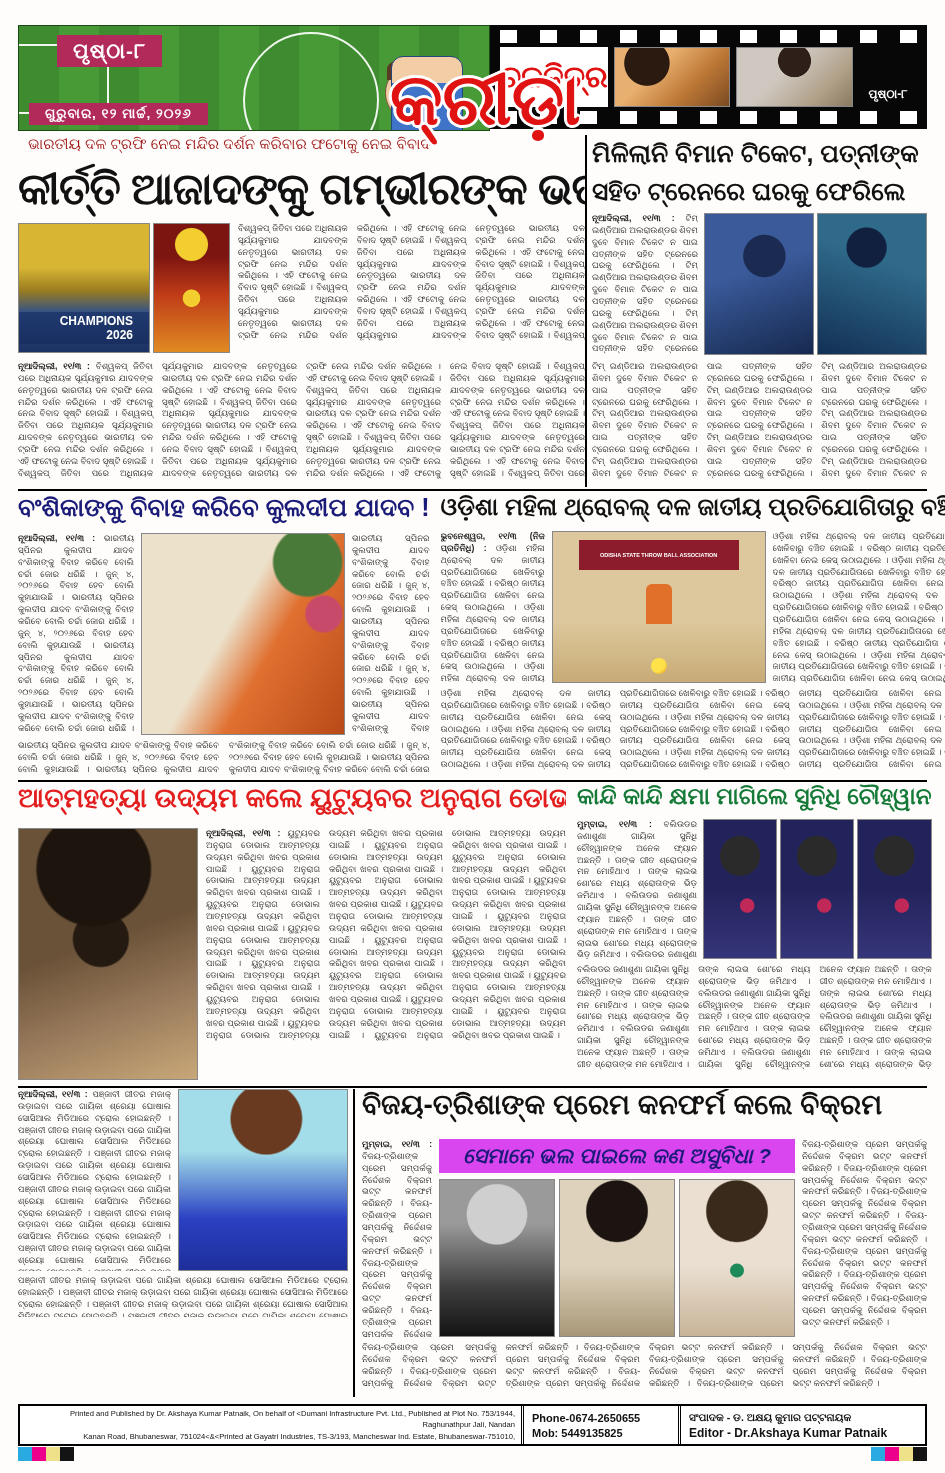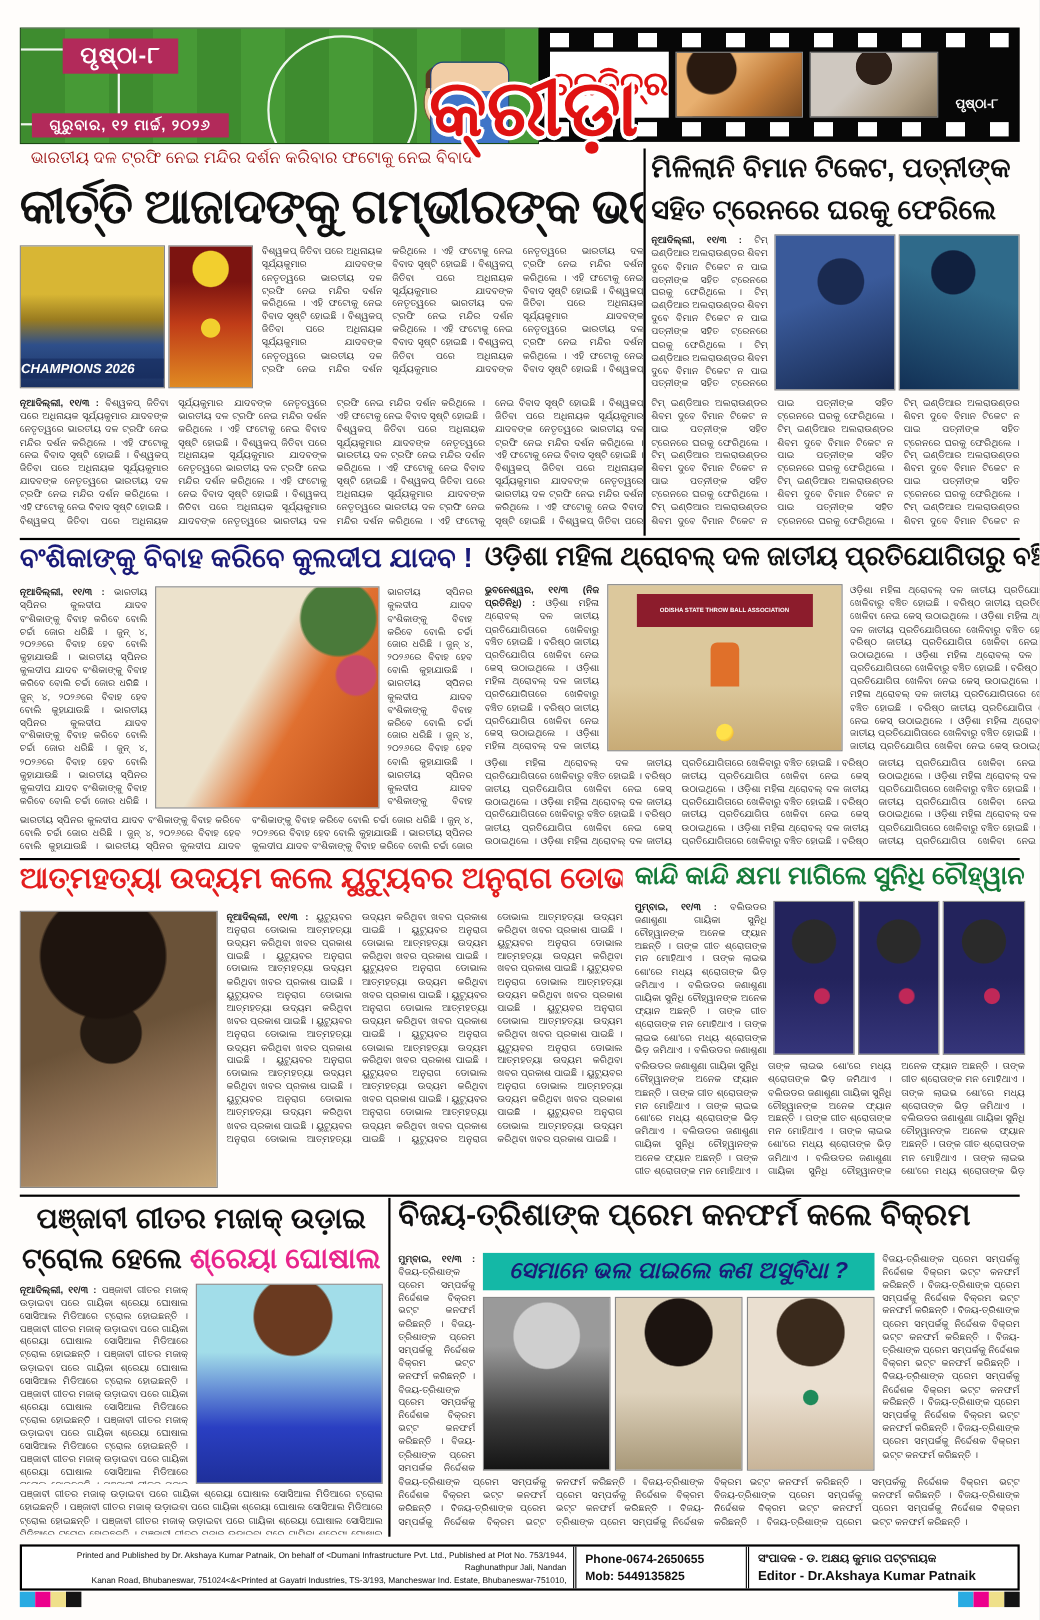--- a/index.html
+++ b/index.html
@@ -46,22 +46,22 @@
 
   
   .sectionA{position:absolute;left:18px;top:135px;width:909px;height:352px;display:flex;}
   .art-main{width:567px;height:100%;}
   .kicker{height:24px;font-size:15px;font-weight:normal;color:#9b1212;padding-left:10px;overflow:hidden;}
   .main-head{height:62px;font-size:44px;font-weight:800;line-height:60px;letter-spacing:-1px;overflow:hidden;white-space:nowrap;}
   .main-bodyrow1{display:flex;height:134px;margin-top:2px;}
   .photo-pair{width:212px;display:flex;gap:3px;}
   .champions{width:130px;height:128px;position:relative;
              background:linear-gradient(180deg,#d8b634 0 34%,#9a7c20 52%,#2e4f8a 70%,#1b3161 100%);}
-  .champ-label{position:absolute;left:0;right:0;bottom:8px;text-align:left;color:#fff;font-weight:800;font-size:12px;
-               background:rgba(20,40,90,.55);padding:2px 0;font-style:italic;}
+  .champ-label{position:absolute;left:0;right:0;bottom:8px;text-align:right;color:#fff;font-weight:800;font-size:12px;
+               background:rgba(20,40,90,.55);padding:2px 16px;}
   .deity{flex:1;height:128px;background:
            radial-gradient(circle at 50% 16%,#f2cf2e 0 14%,transparent 15%),
            radial-gradient(circle at 50% 58%,#f2cf2e 0 10%,transparent 11%),
            linear-gradient(180deg,#7c1410 0 25%,#c03c18 55%,#e08a22 100%);}
   .t3{flex:1;margin-left:8px;column-count:3;column-gap:9px;height:128px;}
   .t4{column-count:4;column-gap:9px;height:126px;margin-top:4px;}
 
   .art-dube{flex:1;height:100%;padding-left:5px;}
   .dube-head{height:78px;font-size:25px;font-weight:800;line-height:1.5;overflow:hidden;}
   .dube-row{display:flex;height:142px;gap:6px;}
@@ -130,21 +130,21 @@
   .shreyaphoto{width:168px;height:180px;background:
       radial-gradient(circle at 52% 16%,#6a3a20 0 20%,transparent 21%),
       linear-gradient(180deg,#a2dde9 0 34%,#2a3fc2 72%,#1e2f9a 100%);}
   .shreya-bottom{height:42px;margin-top:4px;}
 
   .art-vijay{flex:1;padding-left:7px;}
   .vijay-head{height:48px;font-size:28px;font-weight:800;overflow:hidden;white-space:nowrap;}
   .vijay-row{display:flex;height:198px;gap:7px;margin-top:2px;}
   .vijay-colL{width:70px;}
   .vijay-center{width:356px;display:flex;flex-direction:column;}
-  .pinkbox{height:34px;background:#14b8a6;color:#1a1a78;font-size:21px;font-weight:800;font-style:italic;
+  .pinkbox{height:34px;background:#d946ef;color:#1a1a78;font-size:21px;font-weight:800;font-style:italic;
            display:flex;align-items:center;justify-content:center;overflow:hidden;white-space:nowrap;}
   .vijay-photos{flex:1;display:flex;gap:4px;margin-top:6px;}
   .bhatt{flex:1;background:radial-gradient(circle at 50% 22%,#cfcfcf 0 22%,transparent 23%),
          linear-gradient(180deg,#9a9a9a 0 28%,#3c3c3c 70%,#141414 100%);}
   .vijayph{flex:1;background:radial-gradient(circle at 50% 20%,#1c1410 0 22%,transparent 23%),
            linear-gradient(180deg,#ded2bc 0 55%,#a89878 100%);}
   .trisha{flex:1;background:radial-gradient(circle at 50% 20%,#3a2a1c 0 22%,transparent 23%),
           radial-gradient(circle at 50% 58%,#1e8a5a 0 6%,transparent 7%),
           linear-gradient(180deg,#eadfd0 0 55%,#c8b498 100%);}
   .vijay-colR{flex:1;}
@@ -272,24 +272,20 @@
         </div>
       </div>
       <div class="sunidhi-bottom fill col"><span>ବଲିଉଡର ଜଣାଶୁଣା ଗାୟିକା ସୁନିଧି ଚୌହ୍ୱାନଙ୍କ ଅନେକ ଫ୍ୟାନ ଅଛନ୍ତି । ତାଙ୍କ ଗୀତ ଶ୍ରୋତାଙ୍କ ମନ ମୋହିଥାଏ । ତାଙ୍କ ଲାଇଭ ଶୋ'ରେ ମଧ୍ୟ ଶ୍ରୋତାଙ୍କ ଭିଡ଼ ଜମିଥାଏ ।  ବଲିଉଡର ଜଣାଶୁଣା ଗାୟିକା ସୁନିଧି ଚୌହ୍ୱାନଙ୍କ ଅନେକ ଫ୍ୟାନ ଅଛନ୍ତି । ତାଙ୍କ ଗୀତ ଶ୍ରୋତାଙ୍କ ମନ ମୋହିଥାଏ । ତାଙ୍କ ଲାଇଭ ଶୋ'ରେ ମଧ୍ୟ ଶ୍ରୋତାଙ୍କ ଭିଡ଼ ଜମିଥାଏ ।  ବଲିଉଡର ଜଣାଶୁଣା ଗାୟିକା ସୁନିଧି ଚୌହ୍ୱାନଙ୍କ ଅନେକ ଫ୍ୟାନ ଅଛନ୍ତି । ତାଙ୍କ ଗୀତ ଶ୍ରୋତାଙ୍କ ମନ ମୋହିଥାଏ । ତାଙ୍କ ଲାଇଭ ଶୋ'ରେ ମଧ୍ୟ ଶ୍ରୋତାଙ୍କ ଭିଡ଼ ଜମିଥାଏ ।  ବଲିଉଡର ଜଣାଶୁଣା ଗାୟିକା ସୁନିଧି ଚୌହ୍ୱାନଙ୍କ ଅନେକ ଫ୍ୟାନ ଅଛନ୍ତି । ତାଙ୍କ ଗୀତ ଶ୍ରୋତାଙ୍କ ମନ ମୋହିଥାଏ । ତାଙ୍କ ଲାଇଭ ଶୋ'ରେ ମଧ୍ୟ ଶ୍ରୋତାଙ୍କ ଭିଡ଼ ଜମିଥାଏ ।  ବଲିଉଡର ଜଣାଶୁଣା ଗାୟିକା ସୁନିଧି ଚୌହ୍ୱାନଙ୍କ ଅନେକ ଫ୍ୟାନ ଅଛନ୍ତି । ତାଙ୍କ ଗୀତ ଶ୍ରୋତାଙ୍କ ମନ ମୋହିଥାଏ । ତାଙ୍କ ଲାଇଭ ଶୋ'ରେ ମଧ୍ୟ ଶ୍ରୋତାଙ୍କ ଭିଡ଼ ଜମିଥାଏ ।  ବଲିଉଡର ଜଣାଶୁଣା ଗାୟିକା ସୁନିଧି ଚୌହ୍ୱାନଙ୍କ ଅନେକ ଫ୍ୟାନ ଅଛନ୍ତି । ତାଙ୍କ ଗୀତ ଶ୍ରୋତାଙ୍କ ମନ ମୋହିଥାଏ । ତାଙ୍କ ଲାଇଭ ଶୋ'ରେ ମଧ୍ୟ ଶ୍ରୋତାଙ୍କ ଭିଡ଼ ଜମିଥାଏ ।  ବଲିଉଡର ଜଣାଶୁଣା ଗାୟିକା ସୁନିଧି ଚୌହ୍ୱାନଙ୍କ ଅନେକ ଫ୍ୟାନ ଅଛନ୍ତି । ତାଙ୍କ ଗୀତ ଶ୍ରୋତାଙ୍କ ମନ ମୋହିଥାଏ । ତାଙ୍କ ଲାଇଭ ଶୋ'ରେ ମଧ୍ୟ ଶ୍ରୋତାଙ୍କ ଭିଡ଼ ଜମିଥାଏ ।  ବଲିଉଡର ଜଣାଶୁଣା ଗାୟିକା ସୁନିଧି ଚୌହ୍ୱାନଙ୍କ ଅନେକ ଫ୍ୟାନ ଅଛନ୍ତି । ତାଙ୍କ ଗୀତ ଶ୍ରୋତାଙ୍କ ମନ ମୋହିଥାଏ । ତାଙ୍କ ଲାଇଭ ଶୋ'ରେ ମଧ୍ୟ ଶ୍ରୋତାଙ୍କ ଭିଡ଼ ଜମିଥାଏ ।  </span></div>
     </div>
   </div>
 
   <div class="hrule" style="top:1086px;"></div>
 
   <div class="sectionD">
     <div class="art-shreya">
-      <div class="shreya-head">
-        <span>ପଞ୍ଜାବୀ ଗୀତର ମଜାକ୍ ଉଡ଼ାଇ</span><br>
-        <span>ଟ୍ରୋଲ ହେଲେ </span><span class="shreya-pink">ଶ୍ରେୟା ଘୋଷାଲ</span>
-      </div>
       <div class="shreya-row">
         <div class="shreya-colL fill col"><span class="dl">ନୂଆଦିଲ୍ଲୀ, ୧୧/୩ :</span> <span>ପଞ୍ଜାବୀ ଗୀତର ମଜାକ୍ ଉଡ଼ାଇବା ପରେ ଗାୟିକା ଶ୍ରେୟା ଘୋଷାଲ ସୋସିଆଲ ମିଡିଆରେ ଟ୍ରୋଲ ହୋଇଛନ୍ତି ।  ପଞ୍ଜାବୀ ଗୀତର ମଜାକ୍ ଉଡ଼ାଇବା ପରେ ଗାୟିକା ଶ୍ରେୟା ଘୋଷାଲ ସୋସିଆଲ ମିଡିଆରେ ଟ୍ରୋଲ ହୋଇଛନ୍ତି ।  ପଞ୍ଜାବୀ ଗୀତର ମଜାକ୍ ଉଡ଼ାଇବା ପରେ ଗାୟିକା ଶ୍ରେୟା ଘୋଷାଲ ସୋସିଆଲ ମିଡିଆରେ ଟ୍ରୋଲ ହୋଇଛନ୍ତି ।  ପଞ୍ଜାବୀ ଗୀତର ମଜାକ୍ ଉଡ଼ାଇବା ପରେ ଗାୟିକା ଶ୍ରେୟା ଘୋଷାଲ ସୋସିଆଲ ମିଡିଆରେ ଟ୍ରୋଲ ହୋଇଛନ୍ତି ।  ପଞ୍ଜାବୀ ଗୀତର ମଜାକ୍ ଉଡ଼ାଇବା ପରେ ଗାୟିକା ଶ୍ରେୟା ଘୋଷାଲ ସୋସିଆଲ ମିଡିଆରେ ଟ୍ରୋଲ ହୋଇଛନ୍ତି ।  ପଞ୍ଜାବୀ ଗୀତର ମଜାକ୍ ଉଡ଼ାଇବା ପରେ ଗାୟିକା ଶ୍ରେୟା ଘୋଷାଲ ସୋସିଆଲ ମିଡିଆରେ ଟ୍ରୋଲ ହୋଇଛନ୍ତି ।  ପଞ୍ଜାବୀ ଗୀତର ମଜାକ୍ ଉଡ଼ାଇବା ପରେ ଗାୟିକା ଶ୍ରେୟା ଘୋଷାଲ ସୋସିଆଲ ମିଡିଆରେ ଟ୍ରୋଲ ହୋଇଛନ୍ତି ।  ପଞ୍ଜାବୀ ଗୀତର ମଜାକ୍ ଉଡ଼ାଇବା ପରେ ଗାୟିକା ଶ୍ରେୟା ଘୋଷାଲ ସୋସିଆଲ ମିଡିଆରେ ଟ୍ରୋଲ ହୋଇଛନ୍ତି ।  </span></div>
         <div class="shreyaphoto ph"></div>
       </div>
       <div class="shreya-bottom fill col"><span>ପଞ୍ଜାବୀ ଗୀତର ମଜାକ୍ ଉଡ଼ାଇବା ପରେ ଗାୟିକା ଶ୍ରେୟା ଘୋଷାଲ ସୋସିଆଲ ମିଡିଆରେ ଟ୍ରୋଲ ହୋଇଛନ୍ତି ।  ପଞ୍ଜାବୀ ଗୀତର ମଜାକ୍ ଉଡ଼ାଇବା ପରେ ଗାୟିକା ଶ୍ରେୟା ଘୋଷାଲ ସୋସିଆଲ ମିଡିଆରେ ଟ୍ରୋଲ ହୋଇଛନ୍ତି ।  ପଞ୍ଜାବୀ ଗୀତର ମଜାକ୍ ଉଡ଼ାଇବା ପରେ ଗାୟିକା ଶ୍ରେୟା ଘୋଷାଲ ସୋସିଆଲ ମିଡିଆରେ ଟ୍ରୋଲ ହୋଇଛନ୍ତି ।  ପଞ୍ଜାବୀ ଗୀତର ମଜାକ୍ ଉଡ଼ାଇବା ପରେ ଗାୟିକା ଶ୍ରେୟା ଘୋଷାଲ ସୋସିଆଲ ମିଡିଆରେ ଟ୍ରୋଲ ହୋଇଛନ୍ତି ।  </span></div>
     </div>
     <div class="vrule"></div>
     <div class="art-vijay">
       <div class="vijay-head">ବିଜୟ-ତ୍ରିଶାଙ୍କ ପ୍ରେମ କନଫର୍ମ କଲେ ବିକ୍ରମ</div>
       <div class="vijay-row">

